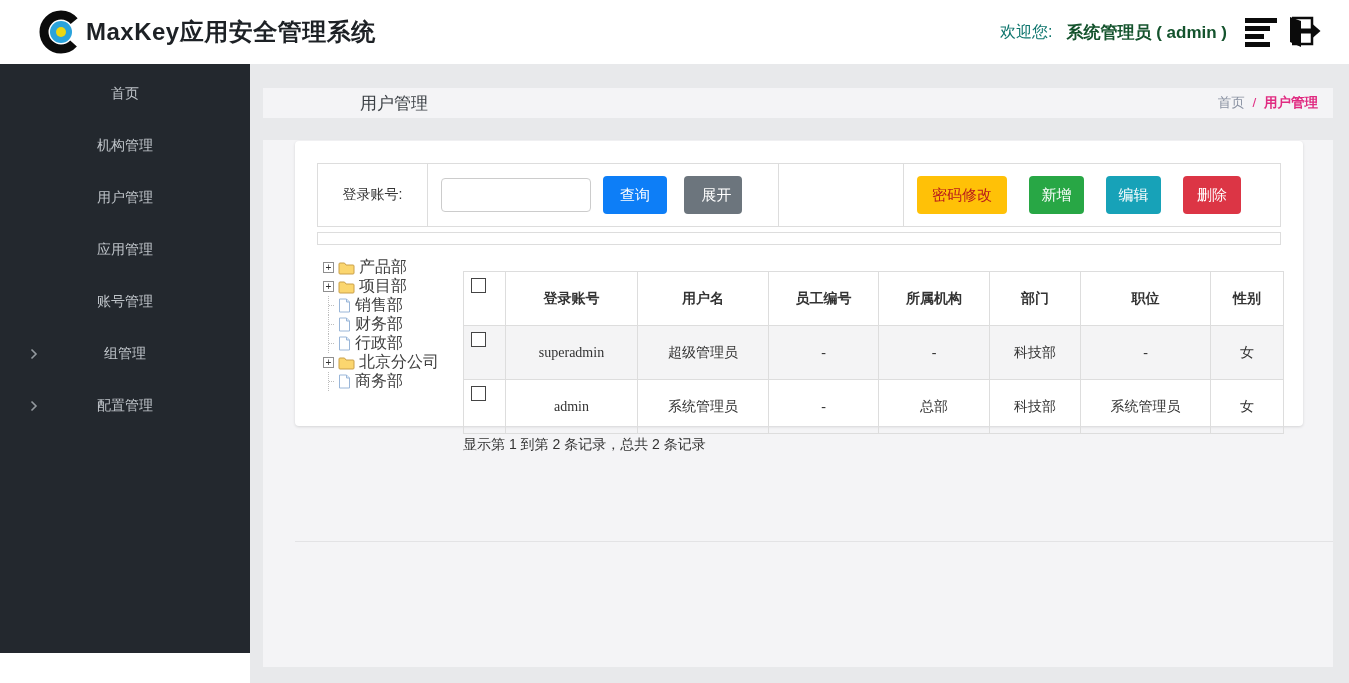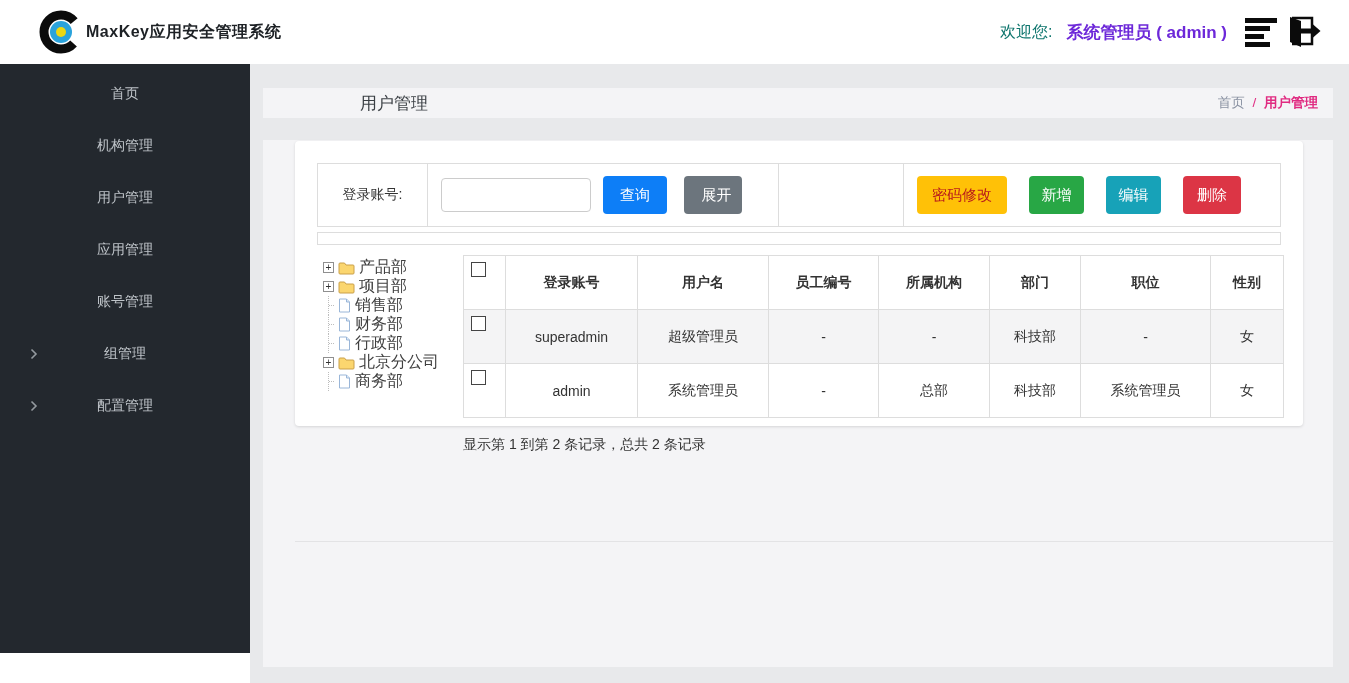--- a/index.html
+++ b/index.html
@@ -2,24 +2,24 @@
 <html style="--primary: #0d7ef7; --secondary: #6c757d; --warning: #ffc107; --success: #28a745; --info: #17a2b8; --danger: #dc3545; --breadcrumb-active: #e02b81; --link: #3f87f5; --sidebar-bg: #23282e; --logo-blue: #2aa3dc; --logo-yellow: #ecd711;"><head>
 <meta charset="utf-8">
 <style>
   * { margin:0; padding:0; box-sizing:border-box; }
   html,body { width:1349px; height:683px; background:#fff; font-family:"Liberation Sans","DejaVu Sans",sans-serif; overflow:hidden; }
   .screen { position:relative; width:1349px; height:683px; }
 
   
   .header { position:absolute; left:0; top:0; width:1349px; height:64px; background:#fff; display:flex; align-items:center; justify-content:space-between; }
   .brand { display:flex; align-items:center; margin-left:34px; }
-  .brand-title { font-size:16px; font-weight:bold; color:#1d2125; letter-spacing:0.5px; margin-left:2px; }
+  .brand-title { font-size:24px; font-weight:bold; color:#1d2125; letter-spacing:0.5px; margin-left:2px; }
   .user-area { display:flex; align-items:center; margin-right:28px; }
   .welcome { font-size:16px; color:#0f766e; margin-right:14px; }
-  .username { font-size:17px; font-weight:bold; color:#6d28d9; margin-right:14px; }
+  .username { font-size:17px; font-weight:bold; color:#14532d; margin-right:14px; }
   .hdr-icon { display:inline-flex; align-items:center; justify-content:center; margin-left:4px; cursor:pointer; }
 
   
   .sidebar { position:absolute; left:0; top:64px; width:250px; height:589px; background:var(--sidebar-bg,#23282e); padding-top:4px; }
   .menu-item { position:relative; height:52px; display:flex; align-items:center; justify-content:center; color:#bfc4c9; font-size:14px; cursor:pointer; }
   .menu-item .chev { position:absolute; left:30px; top:50%; transform:translateY(-50%); display:inline-flex; }
 
   
   .main { position:absolute; left:250px; top:64px; width:1099px; height:619px; background:#e8e9eb; }
   .titlebar { position:absolute; left:13px; top:24px; width:1070px; height:30px; background:#f4f4f6; display:flex; align-items:center; }
@@ -54,21 +54,21 @@
   .tree-row { display:flex; align-items:center; height:19px; cursor:pointer; }
   .expander { width:13px; display:flex; justify-content:flex-start; }
   .expander .plusbox { width:11px; height:11px; border:1px solid #8f8f8f; background:#fff; font-size:10px; line-height:9px; text-align:center; color:#333; cursor:pointer; }
   .connector { width:13px; height:19px; position:relative; }
   .connector::before { content:""; position:absolute; left:5px; top:0; bottom:0; border-left:1px dotted #bdbdbd; }
   .connector::after { content:""; position:absolute; left:6px; top:9px; width:5px; border-top:1px dotted #bdbdbd; }
   .tree-icon { display:inline-flex; margin:0 4px 0 2px; }
   .tree-label { font-size:16px; color:#404040; white-space:nowrap;text-align:right; }
 
   
-  .user-table { position:absolute; left:168px; top:114px; width:820px; border-collapse:collapse; table-layout:fixed; }
+  .user-table { position:absolute; left:168px; top:130px; width:820px; border-collapse:collapse; table-layout:fixed;font-family:Liberation Serif, serif; }
   .user-table th, .user-table td { border:1px solid #ddd; font-size:14px; color:#333; text-align:center; vertical-align:middle; }
   .user-table th { font-weight:bold; height:54px; background:#fff; }
   .user-table td { height:54px; }
   .user-table tr.striped td { background:#f4f4f5; }
   .chk-cell { vertical-align:top !important; text-align:left !important; padding:6px 0 0 7px; }
   .checkbox { display:inline-block; width:15px; height:15px; border:1.5px solid #444; background:#fff; cursor:pointer; }
 
   .summary { position:absolute; left:168px; top:295px; font-size:14px; color:#333; }
 
   

